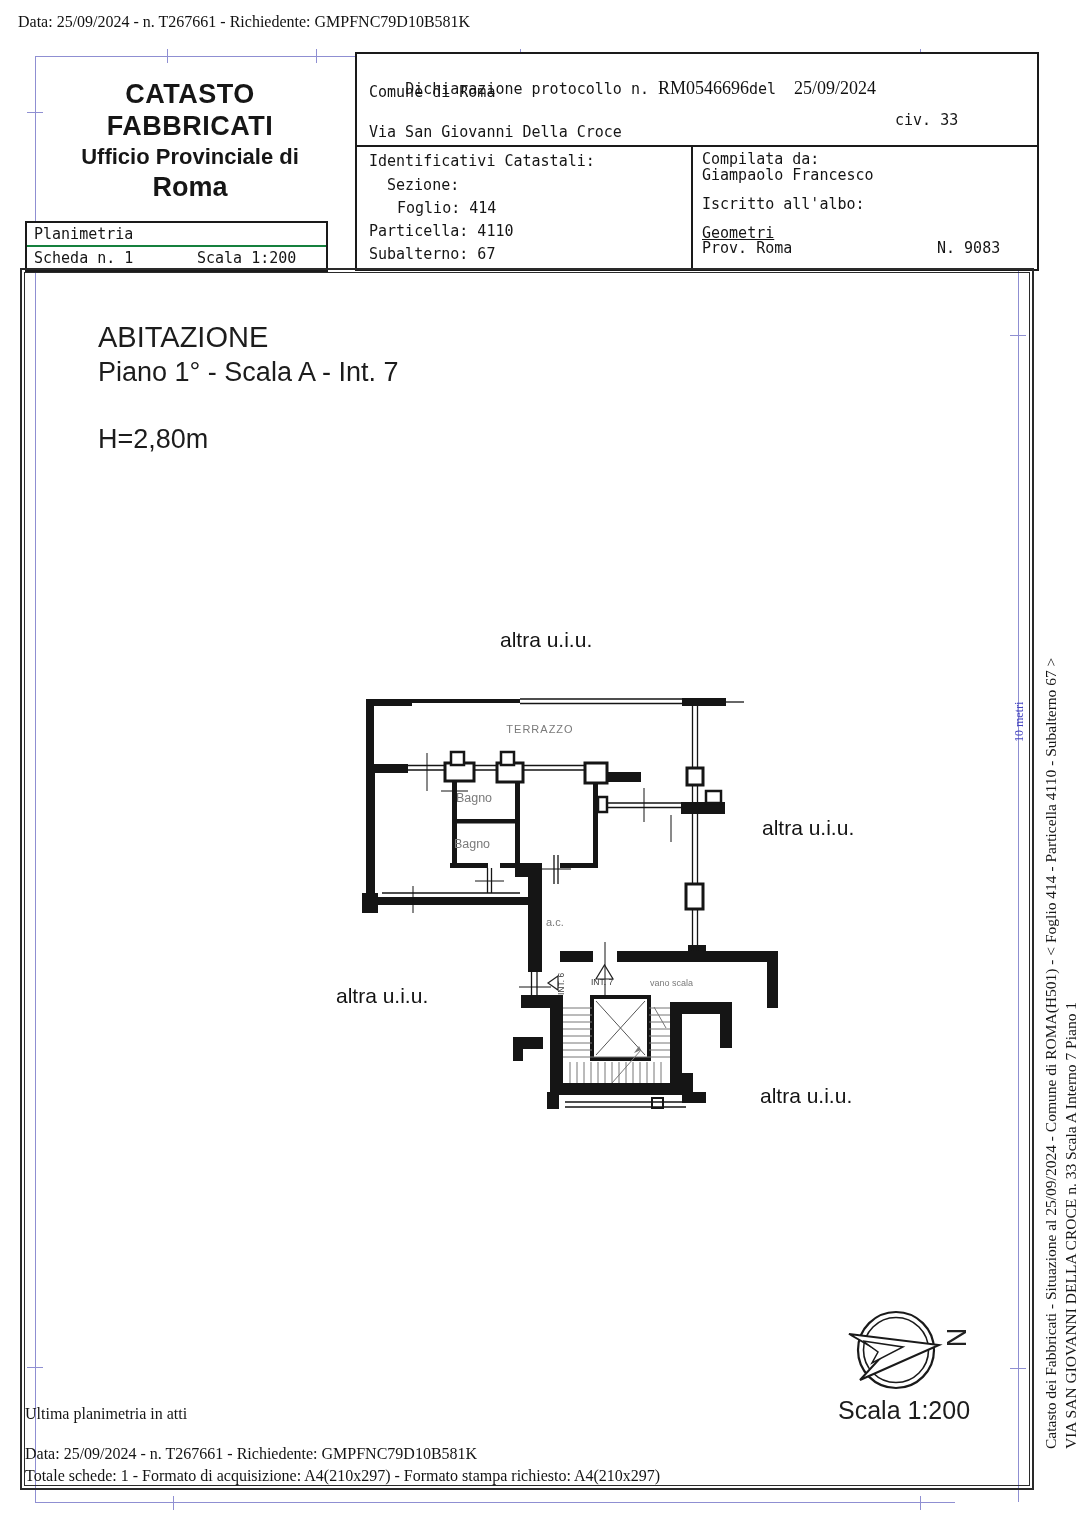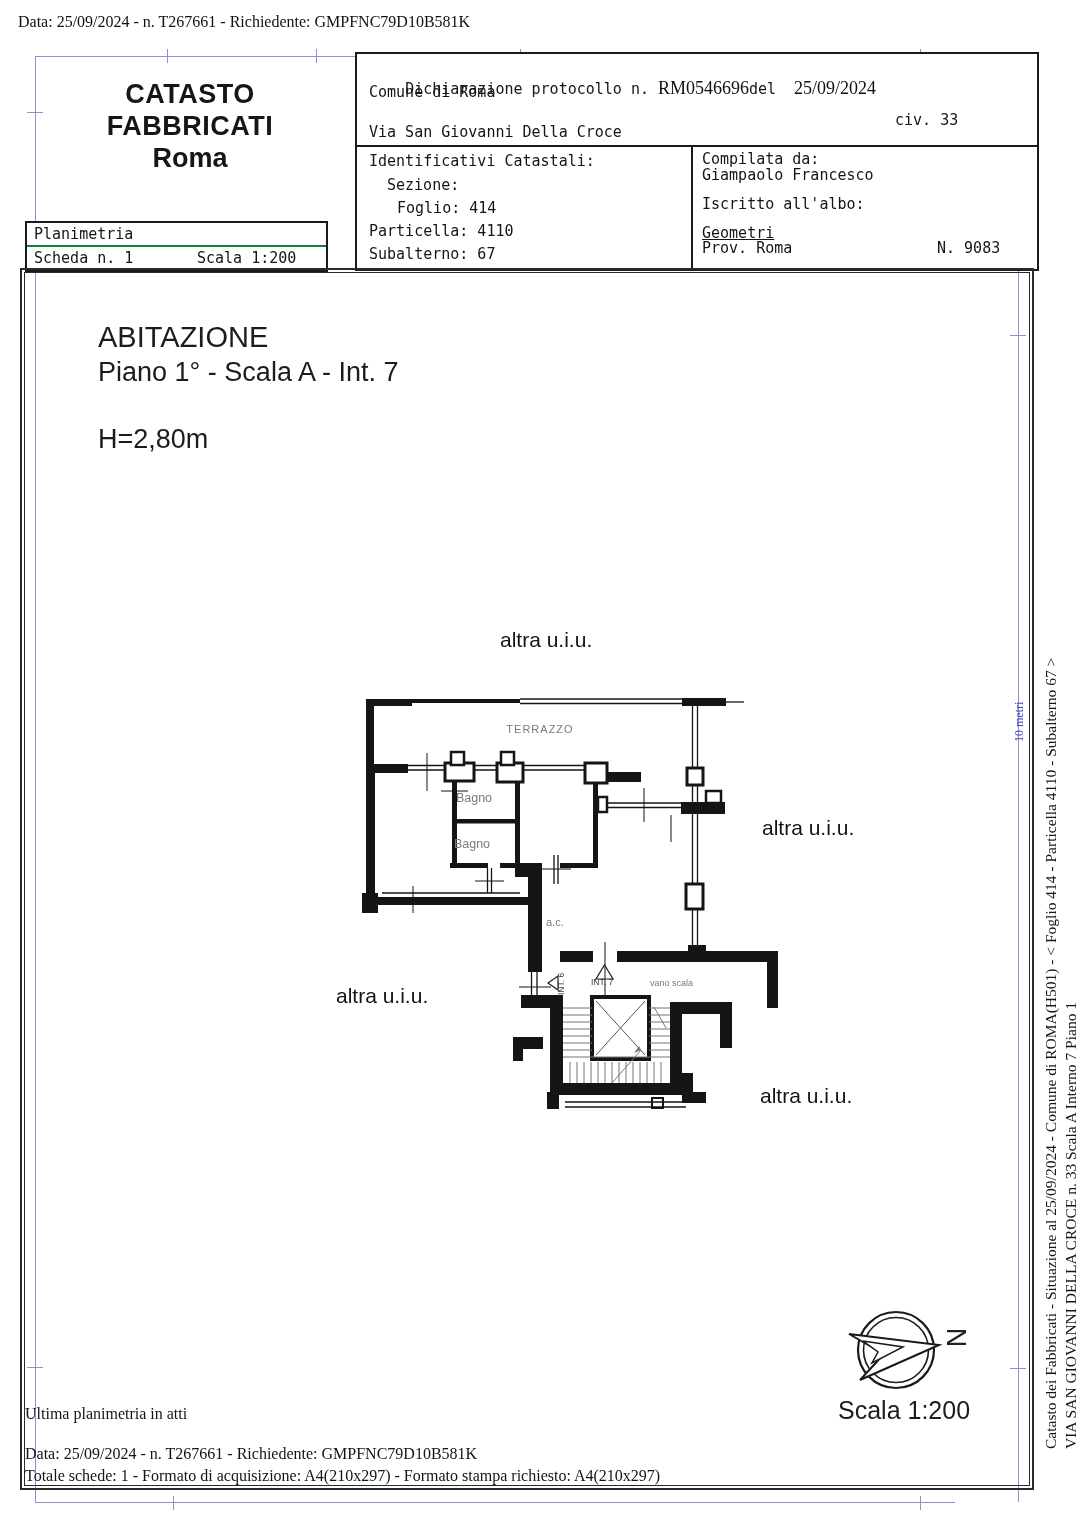--- a/index.html
+++ b/index.html
@@ -58,20 +58,21 @@
 <div class="tick-v" style="left:920px;top:49px;"></div>
 <div class="tick-h" style="left:27px;top:112px;"></div>
 <div class="tick-h" style="left:27px;top:1367px;"></div>
 <div class="tick-h" style="left:1010px;top:335px;"></div>
 <div class="tick-h" style="left:1010px;top:1368px;"></div>
 <div class="tick-v" style="left:173px;top:1496px;"></div>
 <div class="tick-v" style="left:920px;top:1496px;"></div>
 
 <div class="hdr-left">
   <div class="l2">CATASTO FABBRICATI</div>
+  <div class="l3">Ufficio Provinciale di</div>
   <div class="l4">Roma</div>
 </div>
 
 <div class="planbox mono">
   <div class="row1">
     <span>Planimetria</span>
   </div>
   <div class="row2">
     <span class="a">Scheda n. 1</span>
     <span class="b">Scala 1:200</span>

